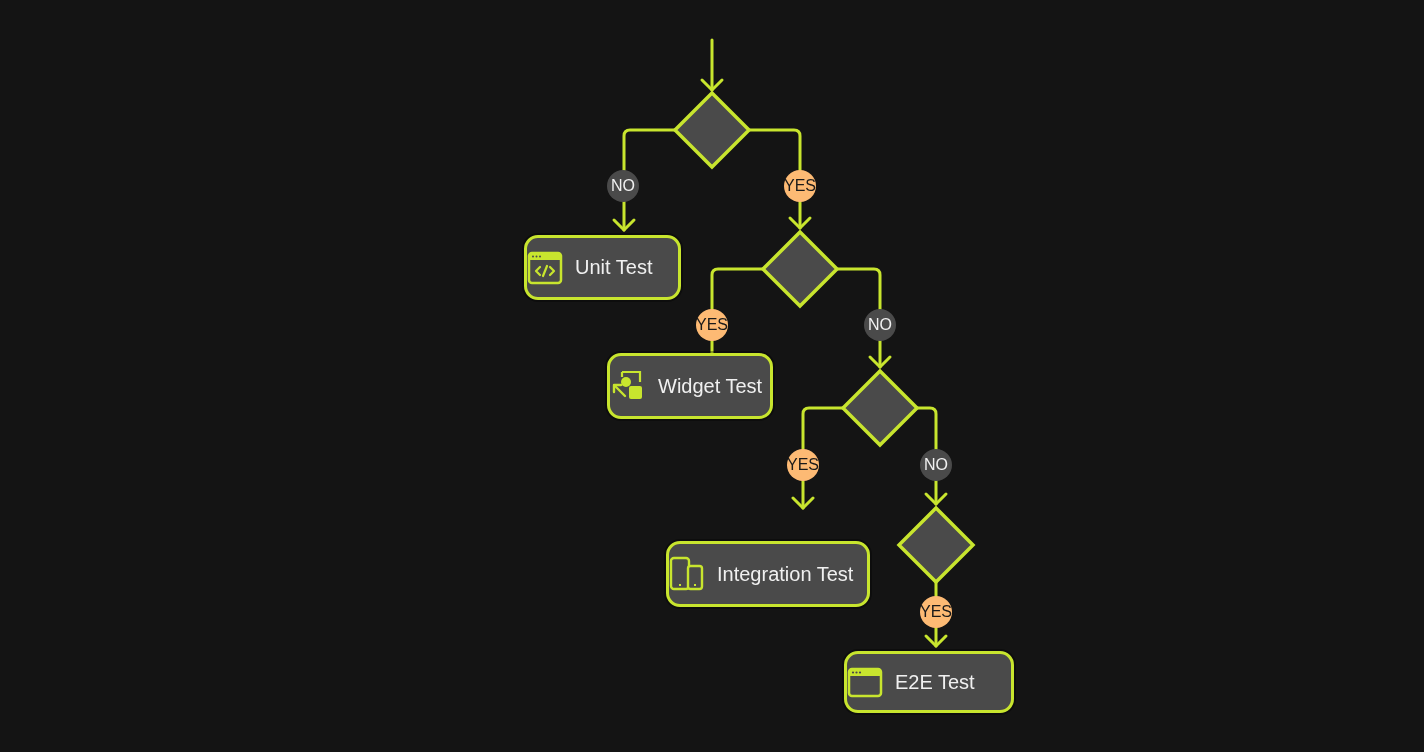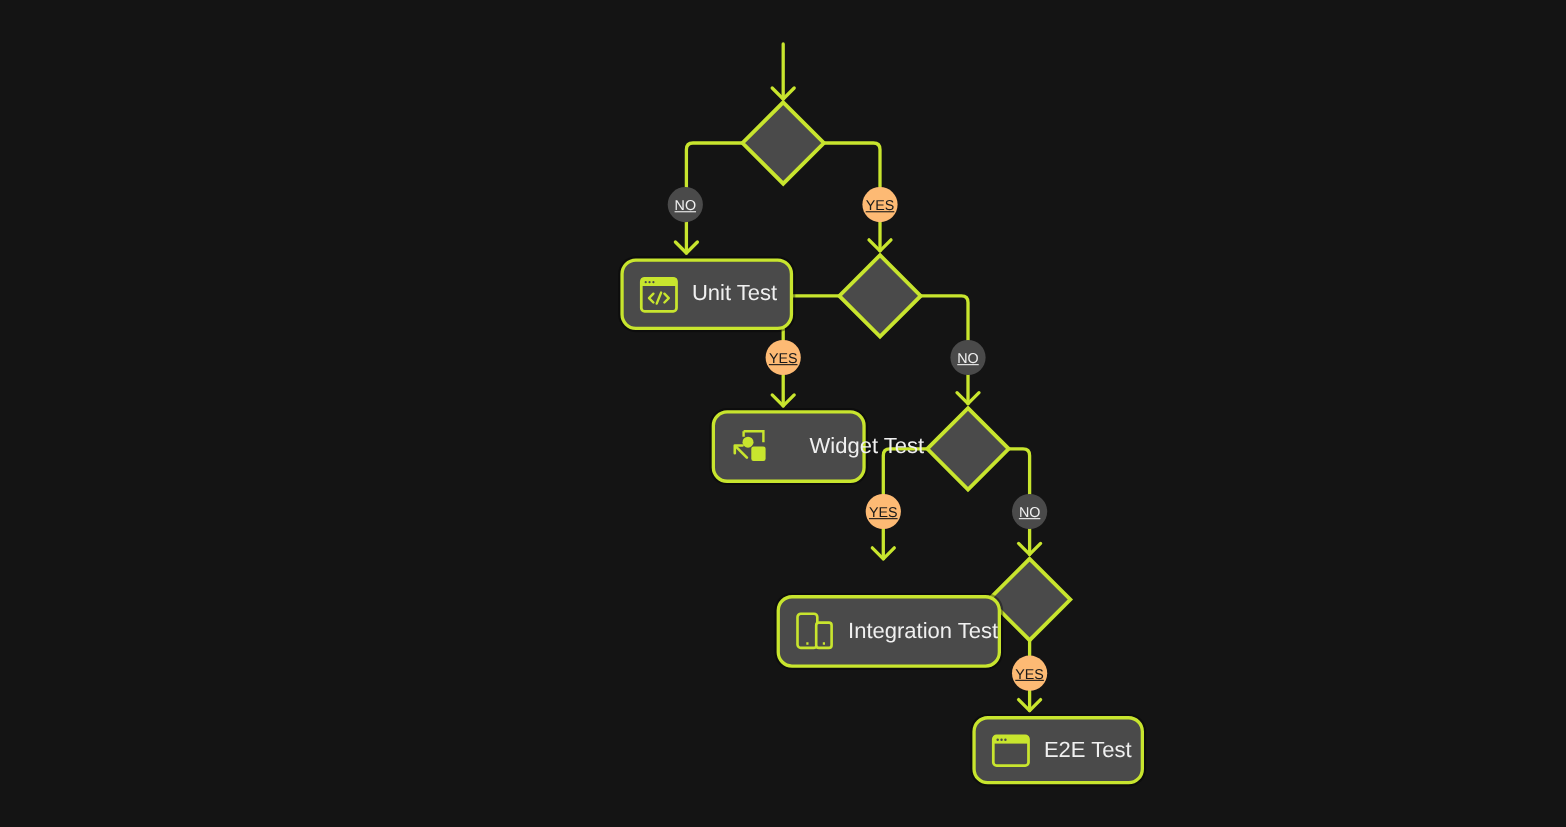--- a/index.html
+++ b/index.html
@@ -10,35 +10,32 @@
       position: relative;
     }
     #canvas { position: absolute; left: 0; top: 0; width: 1424px; height: 752px; }
     .node {
       position: absolute;
       box-sizing: border-box;
       background: #4a4a4a;
       border: 3px solid #c8e52e;
       border-radius: 14px;
       display: flex; align-items: center;
-      padding-left: 14px;
       color: #f0f0f0;
       font-size: 20px;
       box-shadow: 0 0 0 2px rgba(0,0,0,0.35);
-      margin-left: 40px;
     }
     .node .icon { width: 36px; height: 36px; margin-right: 12px; flex: 0 0 36px; }
     .node .label { white-space: nowrap; }
     .badge {
       position: absolute;
       width: 32px; height: 32px; border-radius: 50%;
       display: flex; align-items: center; justify-content: center;
-      font-size: 13px; font-weight: normal;
+      font-size: 16px; font-weight: normal;
       transform: translate(-50%, -50%);
-      text-decoration: underline;
     }
     .badge.yes { background: #fdba74; color: #1a1a1a; }
     .badge.no { background: #4a4a4a; color: #f0f0f0; }
   </style>
 </head>
 <body>
 
 <svg id="canvas" width="1424" height="752" viewBox="0 0 1424 752">
   <g fill="none" stroke="#c8e52e" stroke-width="3" stroke-linecap="round" stroke-linejoin="round">
 
@@ -87,21 +84,21 @@
     <circle cx="6" cy="6.5" r="1" fill="#4a4a4a"></circle>
       <circle cx="9.5" cy="6.5" r="1" fill="#4a4a4a"></circle>
       <circle cx="13" cy="6.5" r="1" fill="#4a4a4a"></circle>
     <polyline points="13,17 9,21 13,25" fill="none" stroke="#c8e52e" stroke-width="2.2" stroke-linecap="round" stroke-linejoin="round"></polyline>
     <line x1="20" y1="16" x2="16" y2="26" stroke="#c8e52e" stroke-width="2.2" stroke-linecap="round"></line>
     <polyline points="23,17 27,21 23,25" fill="none" stroke="#c8e52e" stroke-width="2.2" stroke-linecap="round" stroke-linejoin="round"></polyline>
   </svg>
   <span class="label">Unit Test</span>
 </div>
 
-<div class="node" style="left:607px;top:373px;width:140px;height:66px;gap:24px;">
+<div class="node" style="left:607px;top:353px;width:166px;height:66px;">
   <svg class="icon" viewBox="0 0 36 36">
     <polyline points="12,4 30,4 30,14" fill="none" stroke="#c8e52e" stroke-width="2.2"></polyline>
     <line x1="12" y1="4" x2="12" y2="9" stroke="#c8e52e" stroke-width="2.2"></line>
     <circle cx="16" cy="14" r="5" fill="#c8e52e"></circle>
     <rect x="19" y="18" width="13" height="13" rx="2" fill="#c8e52e"></rect>
     <line x1="15" y1="28" x2="5" y2="18" stroke="#c8e52e" stroke-width="2.4" stroke-linecap="round"></line>
     <polyline points="4,24 4,17 11,17" fill="none" stroke="#c8e52e" stroke-width="2.4" stroke-linecap="round" stroke-linejoin="round"></polyline>
   </svg>
   <span class="label">Widget Test</span>
 </div>
@@ -109,21 +106,21 @@
 <div class="node" style="left:666px;top:541px;width:204px;height:66px;">
   <svg class="icon" viewBox="0 0 36 36">
     <rect x="2" y="2" width="18" height="31" rx="3" fill="none" stroke="#c8e52e" stroke-width="2.4"></rect>
     <line x1="10" y1="29" x2="12" y2="29" stroke="#c8e52e" stroke-width="2.2"></line>
     <rect x="19" y="10" width="14" height="23" rx="2.5" fill="#4a4a4a" stroke="#c8e52e" stroke-width="2.4"></rect>
     <line x1="25" y1="29" x2="27" y2="29" stroke="#c8e52e" stroke-width="2.2"></line>
   </svg>
   <span class="label">Integration Test</span>
 </div>
 
-<div class="node" style="left:844px;top:651px;width:156px;height:62px;">
+<div class="node" style="left:844px;top:651px;width:170px;height:62px;">
   <svg class="icon" viewBox="0 0 36 36">
     <rect x="2" y="5" width="32" height="27" rx="3" fill="none" stroke="#c8e52e" stroke-width="2.5"></rect>
     <rect x="2" y="5" width="32" height="7" fill="#c8e52e"></rect>
     <circle cx="6" cy="8.5" r="1.1" fill="#4a4a4a"></circle>
       <circle cx="9.5" cy="8.5" r="1.1" fill="#4a4a4a"></circle>
       <circle cx="13" cy="8.5" r="1.1" fill="#4a4a4a"></circle>
   </svg>
   <span class="label">E2E Test</span>
 </div>
 

